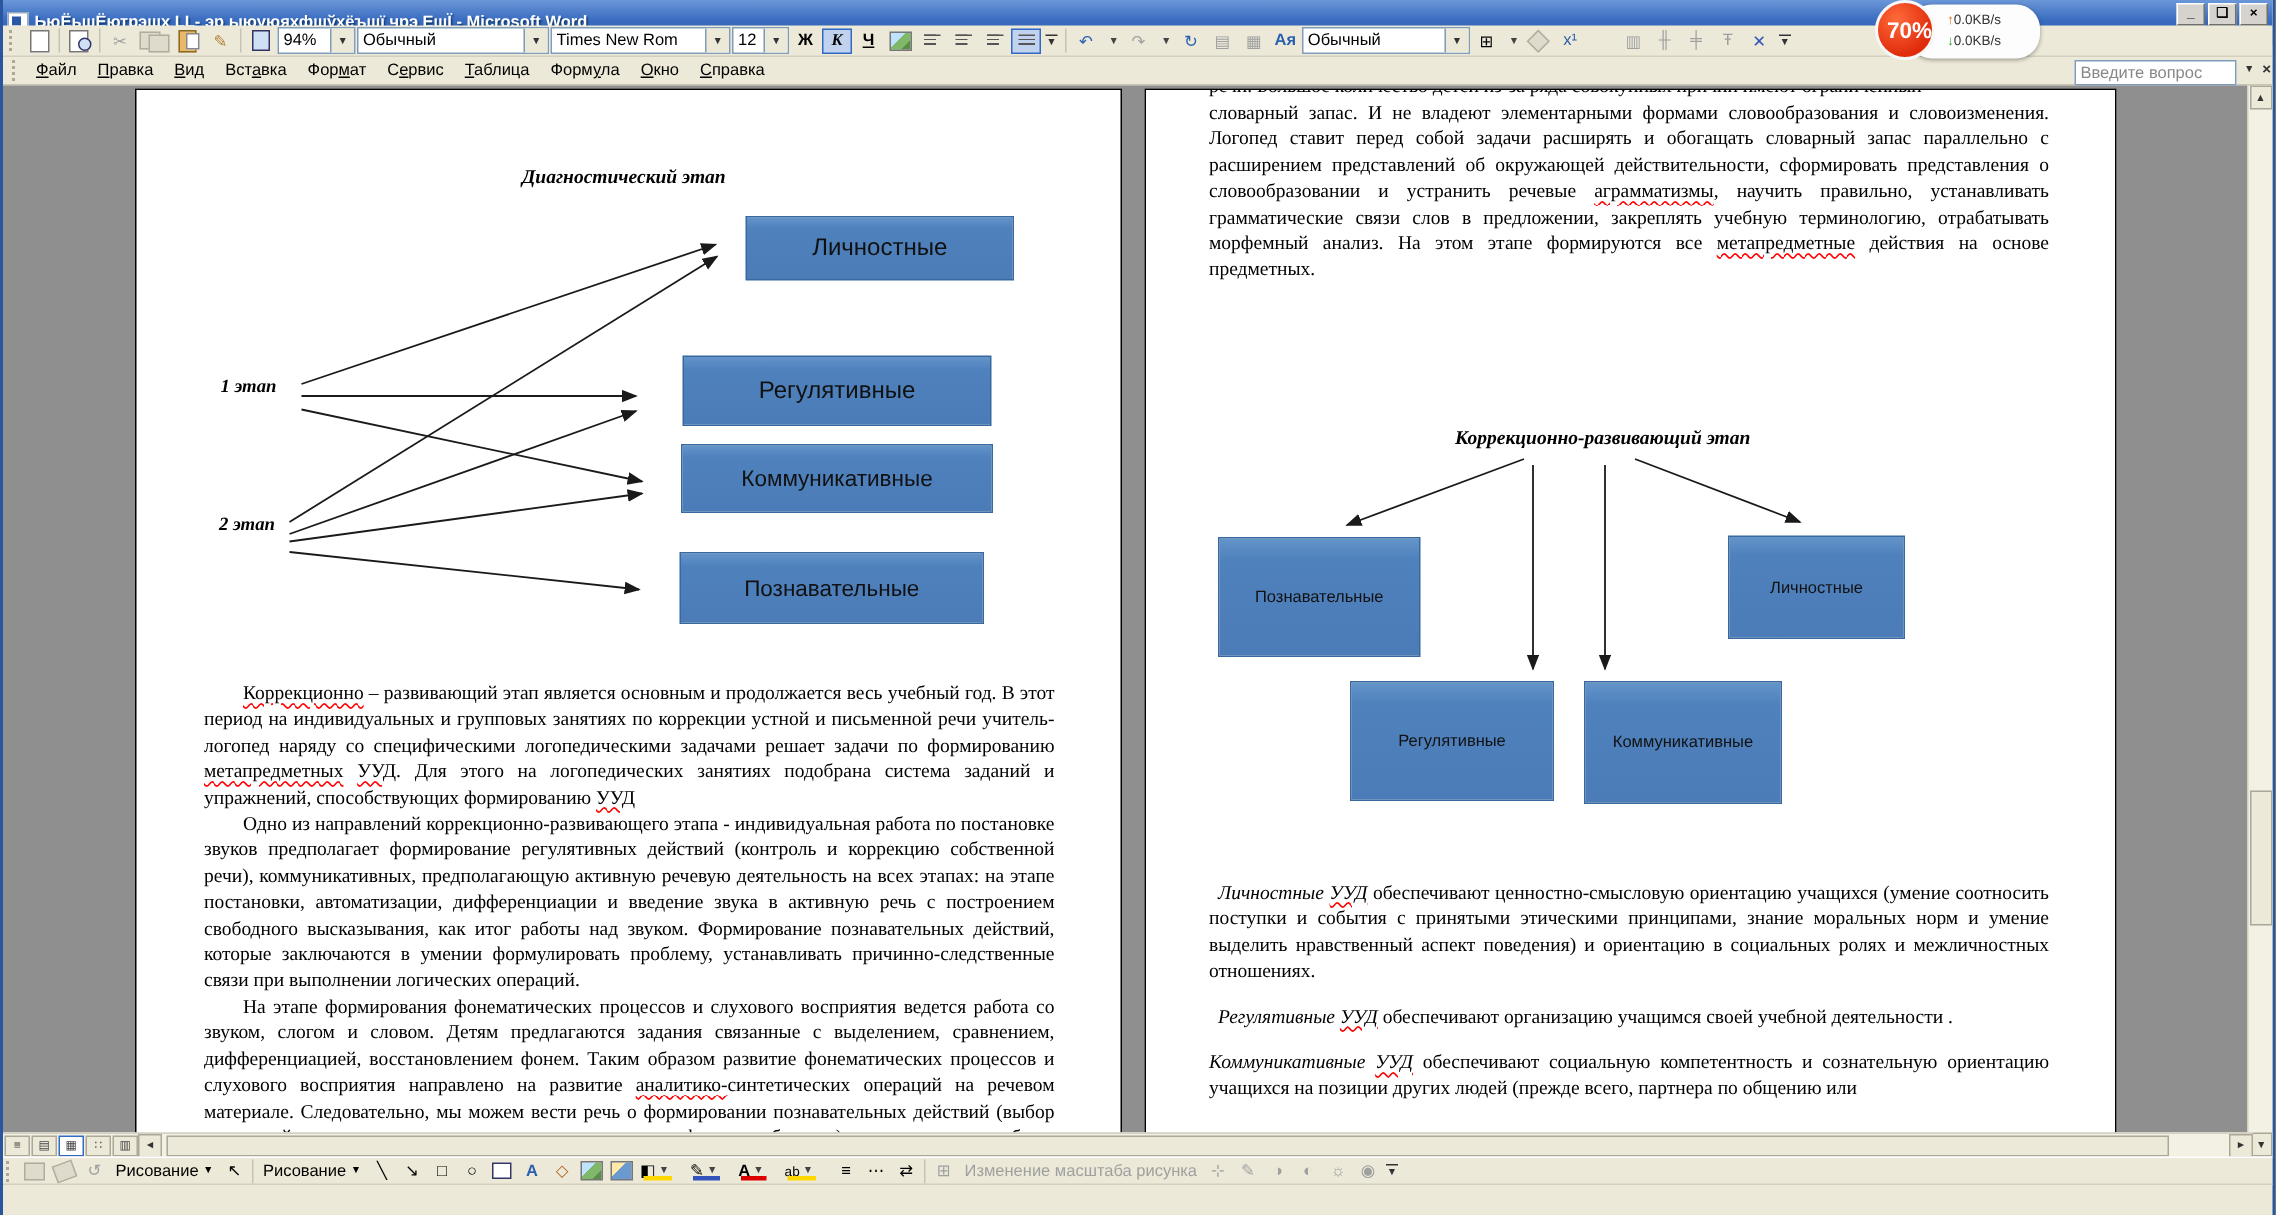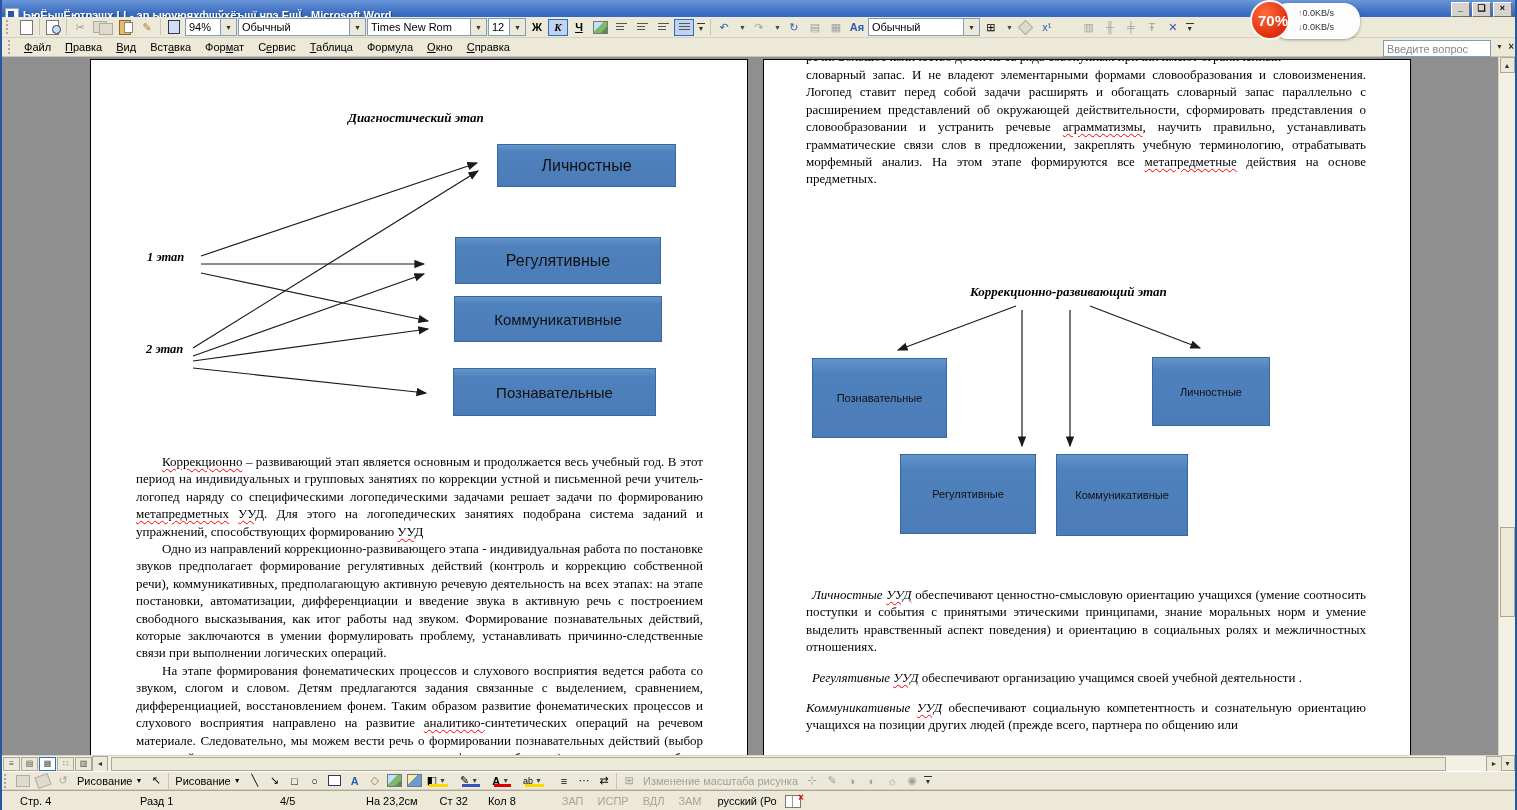--- a/index.html
+++ b/index.html
@@ -400,28 +400,14 @@
     <span class="graylabel">Изменение масштаба рисунка</span>
     <span class="ti gray">⊹</span>
     <span class="ti gray">✎</span>
     <span class="ti gray">◑</span>
     <span class="ti gray">◐</span>
     <span class="ti gray">☼</span>
     <span class="ti gray">◉</span>
     <span class="chev"><b></b>▼</span>
   </div>
 
-  <div id="statusbar">
-    <span class="st" style="margin-left:18px;width:62px;">Стр. 4</span>
-    <span class="st" style="width:78px;margin-left:58px;">Разд 1</span>
-    <span class="st" style="width:60px;margin-left:62px;">4/5</span>
-    <span class="st" style="margin-left:26px;">На 23,2см</span>
-    <span class="st" style="margin-left:22px;">Ст 32</span>
-    <span class="st" style="margin-left:20px;">Кол 8</span>
-    <span class="st dim" style="margin-left:46px;">ЗАП</span>
-    <span class="st dim" style="margin-left:14px;">ИСПР</span>
-    <span class="st dim" style="margin-left:14px;">ВДЛ</span>
-    <span class="st dim" style="margin-left:14px;">ЗАМ</span>
-    <span class="st" style="margin-left:16px;">русский (Ро</span>
-    <span class="bookico"></span>
-  </div>
 
 </div>
 
 </body></html>

